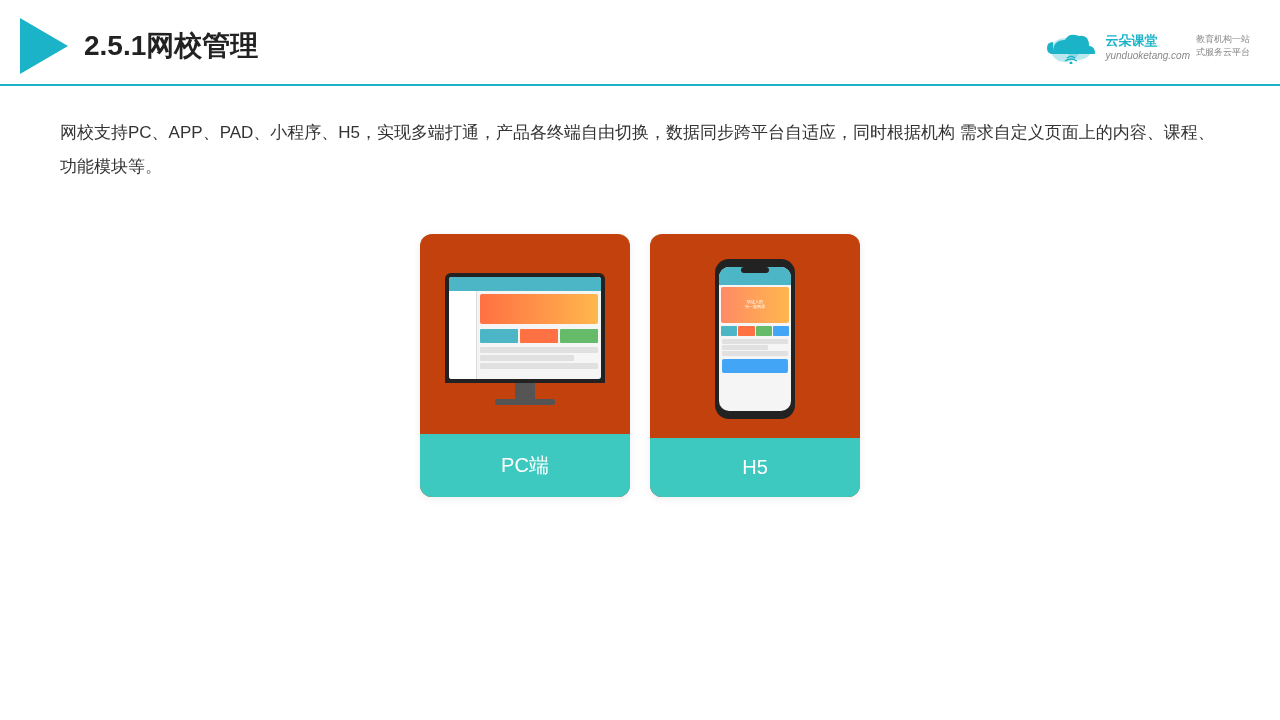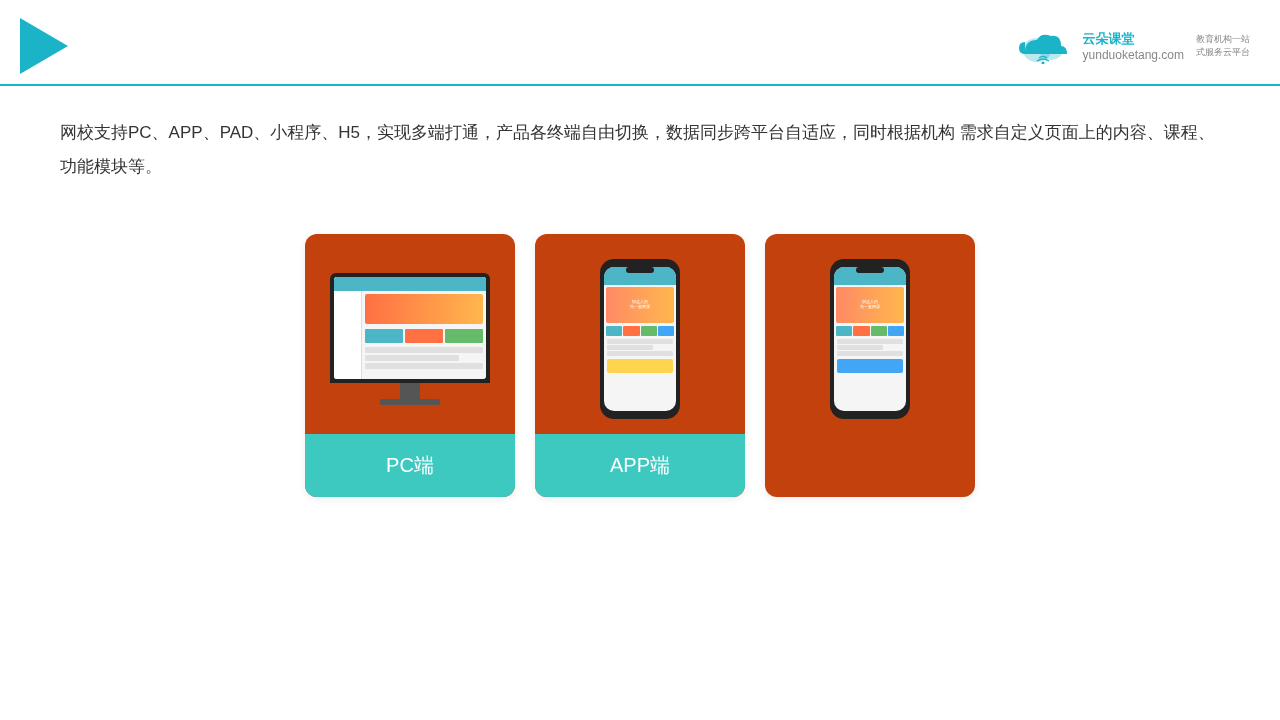--- a/index.html
+++ b/index.html
@@ -270,48 +270,50 @@
     }
     .tablet-screen-item.teal { background: #4db6c6; }
     .tablet-screen-item.orange { background: #ff7043; }
     .tablet-screen-item.yellow { background: #ffd54f; }
     .tablet-screen-item.blue { background: #42a5f5; }
 
     
     .brand-container {
       display: flex;
       align-items: center;
-      gap: 12px;
+      gap: 6px;
     }
     .brand-text-area {
       display: flex;
       flex-direction: column;
       align-items: flex-start;
     }
     .brand-main-name {
       font-size: 13px;
       color: #1ab3c8;
       font-weight: bold;
     }
     .brand-sub-name {
-      font-size: 12px;
+      font-size: 10px;
       color: #888;
+      font-style: italic;
     }
     .brand-slogan {
       font-size: 9px;
       color: #888;
       line-height: 1.4;
     }
   </style>
 </head>
 <body>
 
 <div class="header">
   <div class="header-left">
     <div class="logo-triangle"></div>
+    <h1 class="page-title">2.5.1网校管理</h1>
   </div>
   <div class="header-right brand-container">
 
     <svg class="cloud-icon" viewBox="0 0 56 36" fill="none" xmlns="http://www.w3.org/2000/svg">
       <ellipse cx="22" cy="22" rx="14" ry="12" fill="#1ab3c8" opacity="0.3"></ellipse>
       <ellipse cx="36" cy="22" rx="12" ry="10" fill="#1ab3c8" opacity="0.3"></ellipse>
       <ellipse cx="28" cy="18" rx="10" ry="8" fill="#1ab3c8" opacity="0.5"></ellipse>
       <path d="M10 24 Q10 12 22 12 Q26 4 36 8 Q46 6 46 18 Q52 18 52 26 L10 26 Q4 26 4 20 Q4 14 10 14 Z" fill="#1ab3c8"></path>
 
       <path d="M24 30 Q28 27 32 30" stroke="#1ab3c8" stroke-width="1.5" fill="none"></path>
@@ -359,46 +361,20 @@
             </div>
           </div>
         </div>
         <div class="monitor-stand"></div>
         <div class="monitor-base"></div>
       </div>
     </div>
     <div class="card-label">PC端</div>
   </div>
 
-  <div class="card">
-    <div class="card-image-area">
-      <div class="phone-mockup">
-        <div class="phone-notch"></div>
-        <div class="phone-screen">
-          <div class="phone-screen-header"></div>
-          <div class="phone-screen-banner">
-            <div class="phone-screen-banner-text">职达人的<br>第一堂网课</div>
-          </div>
-          <div class="phone-screen-row">
-            <div class="phone-screen-item teal"></div>
-            <div class="phone-screen-item orange"></div>
-            <div class="phone-screen-item green"></div>
-            <div class="phone-screen-item blue"></div>
-          </div>
-          <div style="padding:2px 3px;display:flex;flex-direction:column;gap:1px;">
-            <div style="height:5px;background:#e0e0e0;border-radius:1px;"></div>
-            <div style="height:5px;background:#e0e0e0;border-radius:1px;width:70%;"></div>
-            <div style="height:5px;background:#e0e0e0;border-radius:1px;"></div>
-            <div style="height:14px;background:#ffd54f;border-radius:2px;margin-top:2px;"></div>
-          </div>
-        </div>
-      </div>
-    </div>
-    <div class="card-label">APP端</div>
-  </div>
 
 
 
   <div class="card">
     <div class="card-image-area">
       <div class="phone-mockup">
         <div class="phone-notch"></div>
         <div class="phone-screen">
           <div class="phone-screen-header"></div>
           <div class="phone-screen-banner">
@@ -412,15 +388,16 @@
           </div>
           <div style="padding:2px 3px;display:flex;flex-direction:column;gap:1px;">
             <div style="height:5px;background:#e0e0e0;border-radius:1px;"></div>
             <div style="height:5px;background:#e0e0e0;border-radius:1px;width:70%;"></div>
             <div style="height:5px;background:#e0e0e0;border-radius:1px;"></div>
             <div style="height:14px;background:#42a5f5;border-radius:2px;margin-top:2px;"></div>
           </div>
         </div>
       </div>
     </div>
+    <div class="card-label">H5</div>
   </div>
 
 </div>
 
 </body></html>

